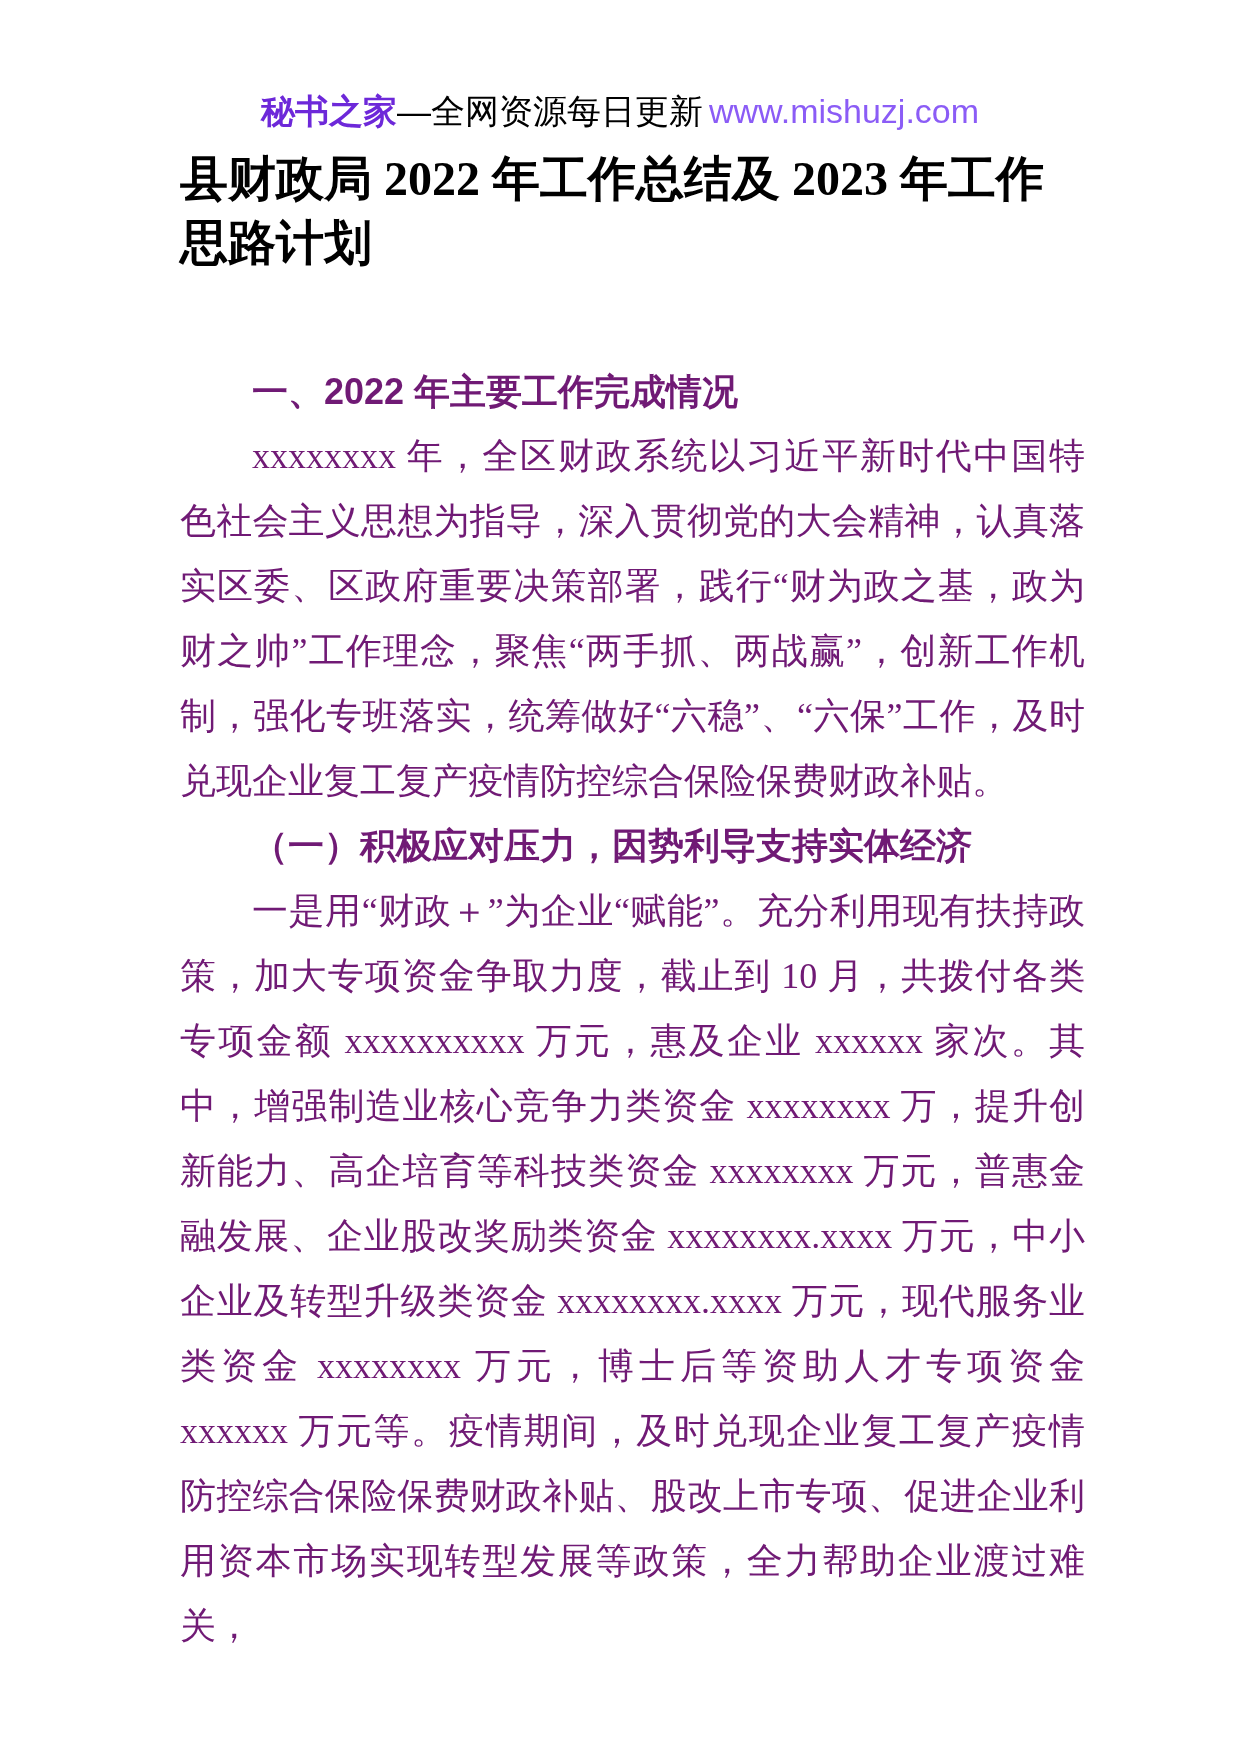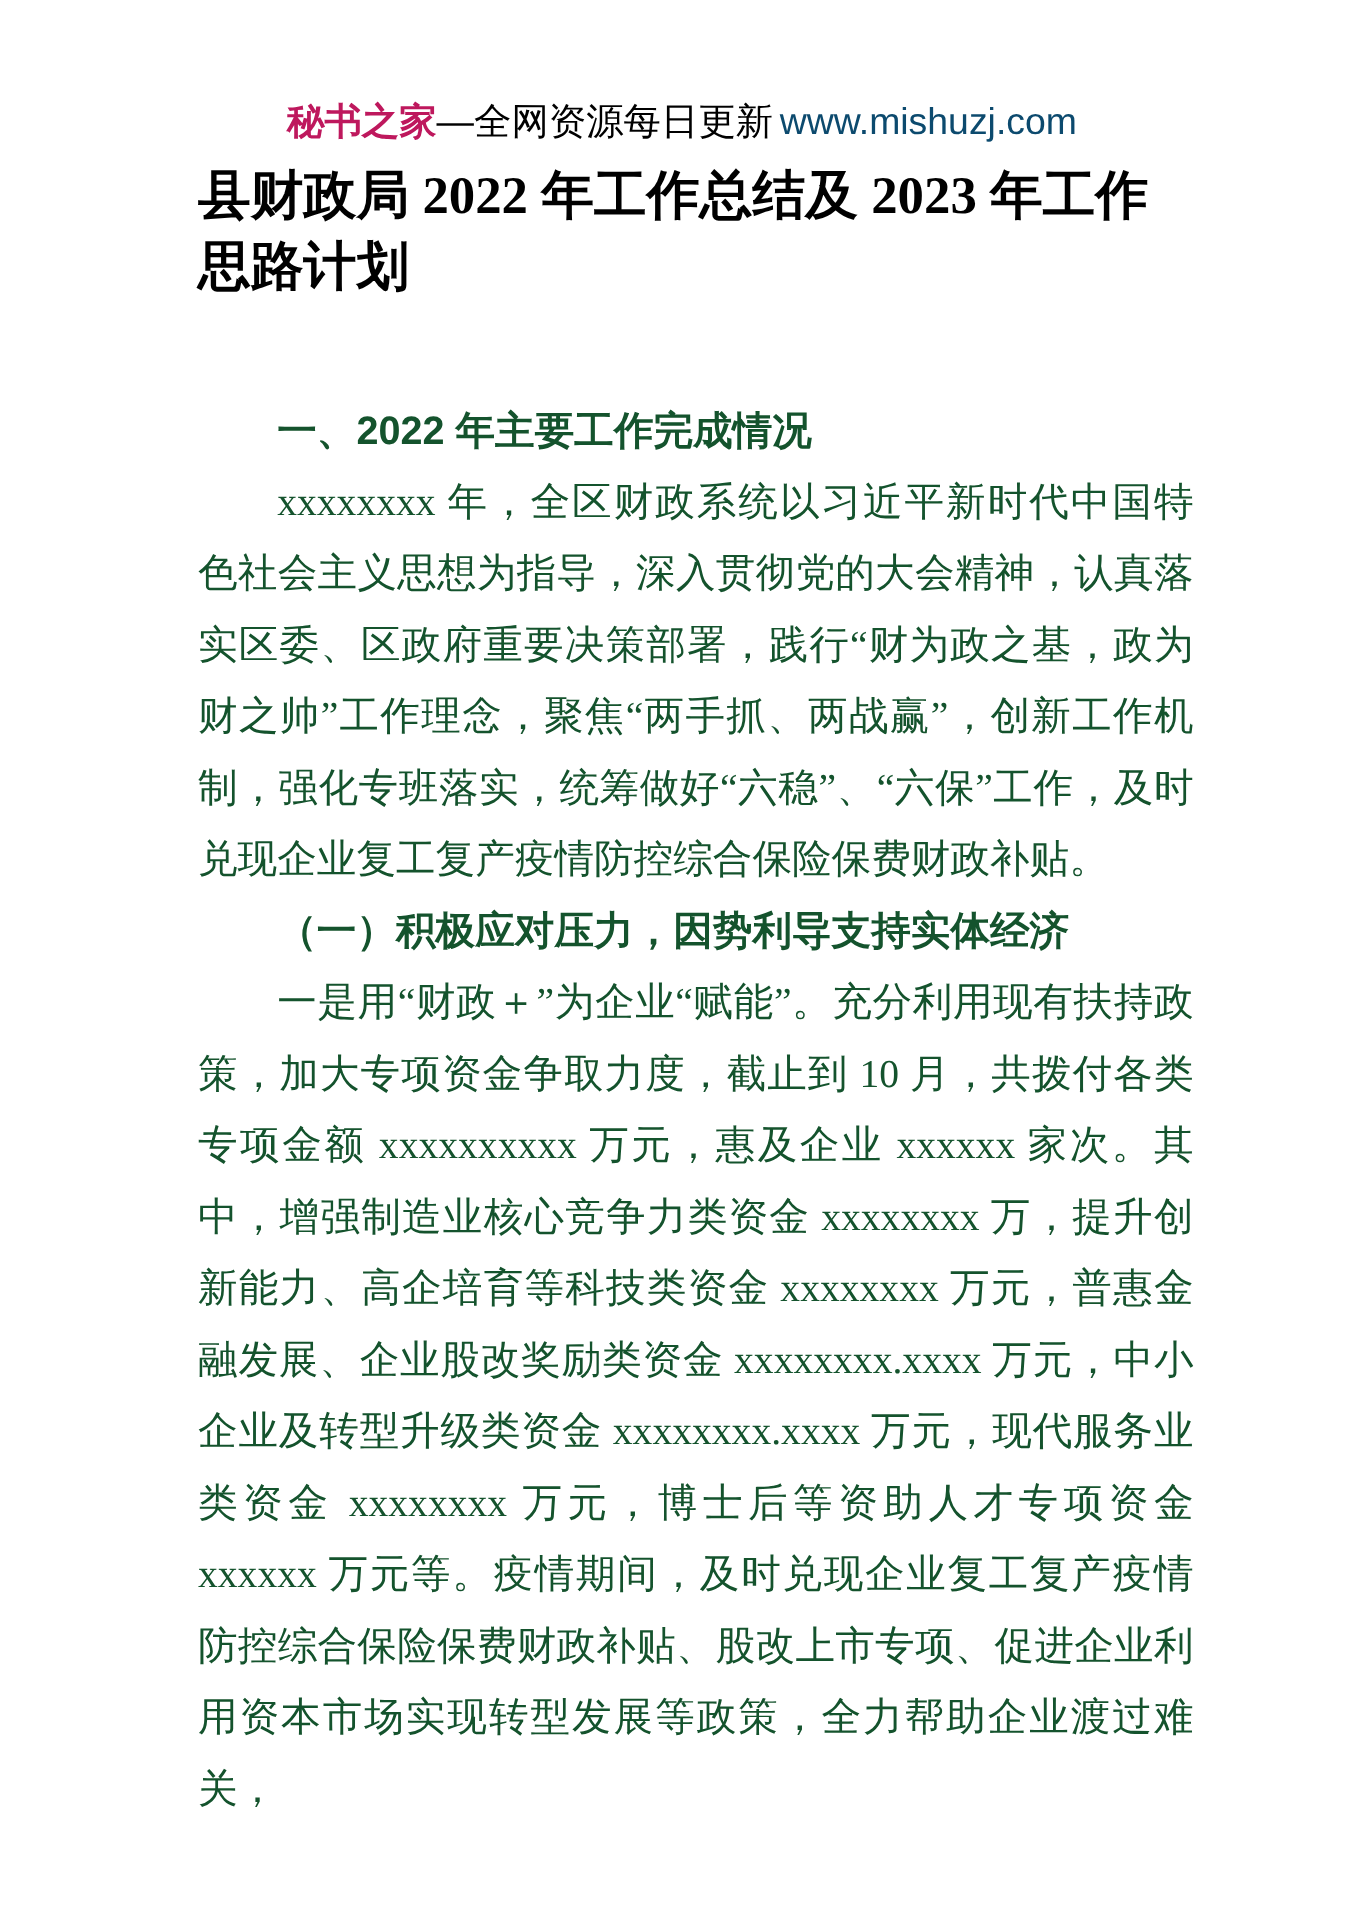--- a/index.html
+++ b/index.html
@@ -17,50 +17,50 @@
   }
   .doc-header {
     padding-top: 90px;
     text-align: center;
     font-family: "Liberation Sans", "DejaVu Sans", sans-serif;
     font-size: 34px;
     line-height: 1.25;
     white-space: nowrap;
   }
   .doc-header .brand {
-    color: #be185d;
+    color: #6d28d9;
     font-weight: bold;
   }
   .doc-header .tagline {
     color: #000000;
     margin-top: 32px;
   }
   .doc-header .url {
-    color: #0c4a6e;
+    color: #8b5cf6;
     margin-left: 6px;
     cursor: pointer;
   }
   .doc-title {
     margin: 14px auto 0 auto;
     width: 880px;
     text-align: left;
     font-family: "Liberation Serif", "DejaVu Serif", serif;
     font-weight: bold;
     font-size: 48px;
     line-height: 64px;
     color: #000000;
   }
   .doc-body {
     margin: 84px 0 0 180px;
     width: 905px;
     font-family: "Liberation Serif", "DejaVu Serif", serif;
     font-size: 36px;
     line-height: 65px;
     text-align: justify;
-    color: #14532d;
+    color: #701a75;
   }
   .doc-body p {
     margin: 0;
     padding: 0;
     text-indent: 2em;
   }
   .sec-heading {
     font-weight: bold;
     font-family: "Liberation Sans", "DejaVu Sans", sans-serif;
   }

